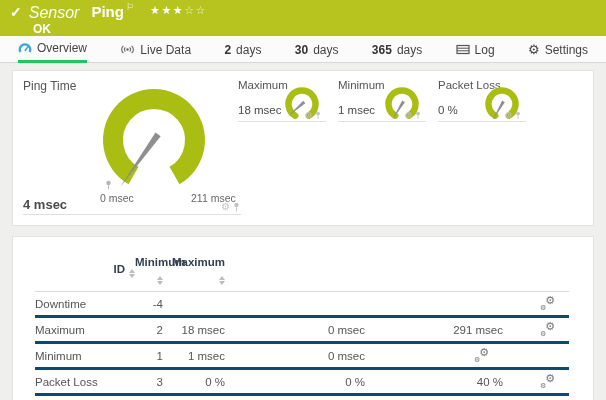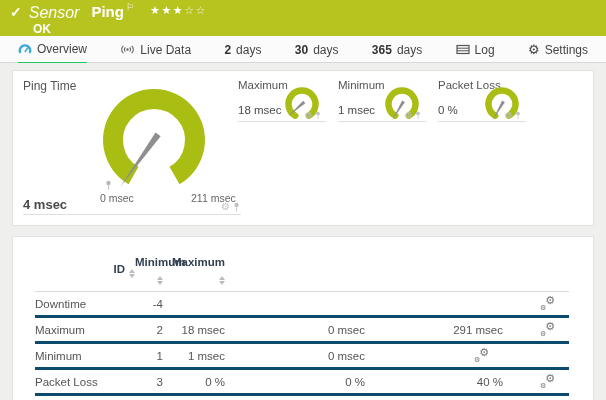--- a/index.html
+++ b/index.html
@@ -16,21 +16,21 @@
   .stars .dim{opacity:.75;}
   .band-line2{position:absolute;left:33px;top:19px;}
   .ok{font-size:12px;font-weight:bold;}
 
   
   .tabs{position:absolute;left:0;top:36px;width:606px;height:27px;background:#fbfbfb;
         border-bottom:1px solid #d8d8d8;display:flex;justify-content:space-between;
         padding:0 18px;box-sizing:border-box;}
   .tab{display:flex;align-items:center;gap:5px;font-size:12px;color:#444;height:27px;
        box-sizing:border-box;cursor:pointer;white-space:nowrap;}
-  .tab.active{border-bottom:1px solid #22c55e;}
+  .tab.active{border-bottom:3px solid #22c55e;}
   .tab .b{font-weight:bold;color:#333;}
   .tabicon{display:flex;align-items:center;}
   .tab-gear{font-size:13px;color:#444;line-height:1;}
 
   
   .panel{position:absolute;background:#fff;border:1px solid #e2e2e2;box-sizing:border-box;}
   .overview{left:12px;top:70px;width:582px;height:156px;}
   .table-panel{left:12px;top:236px;width:582px;height:170px;}
 
   

